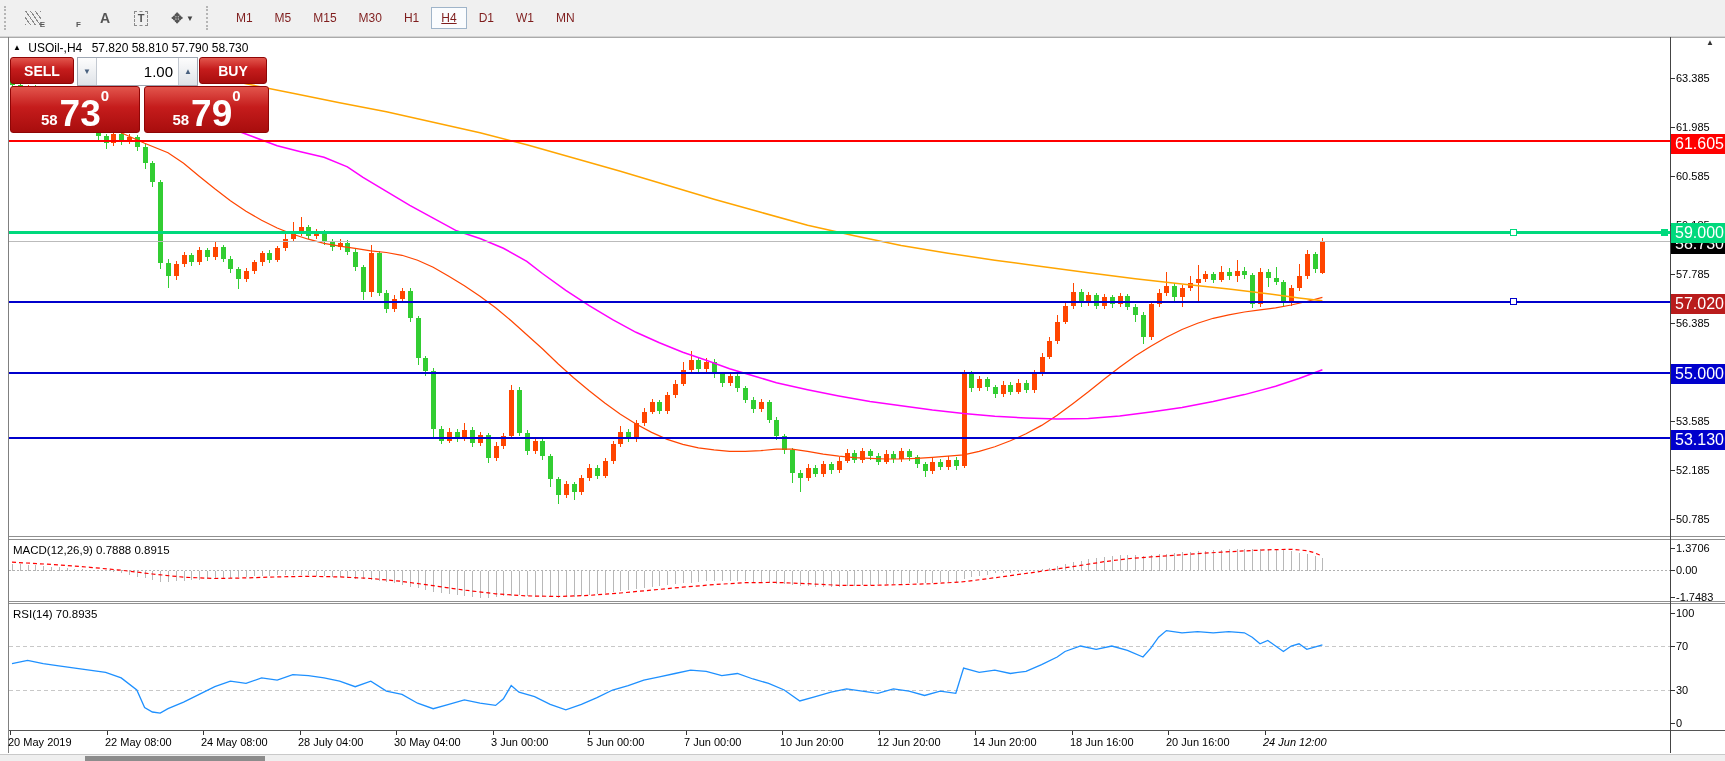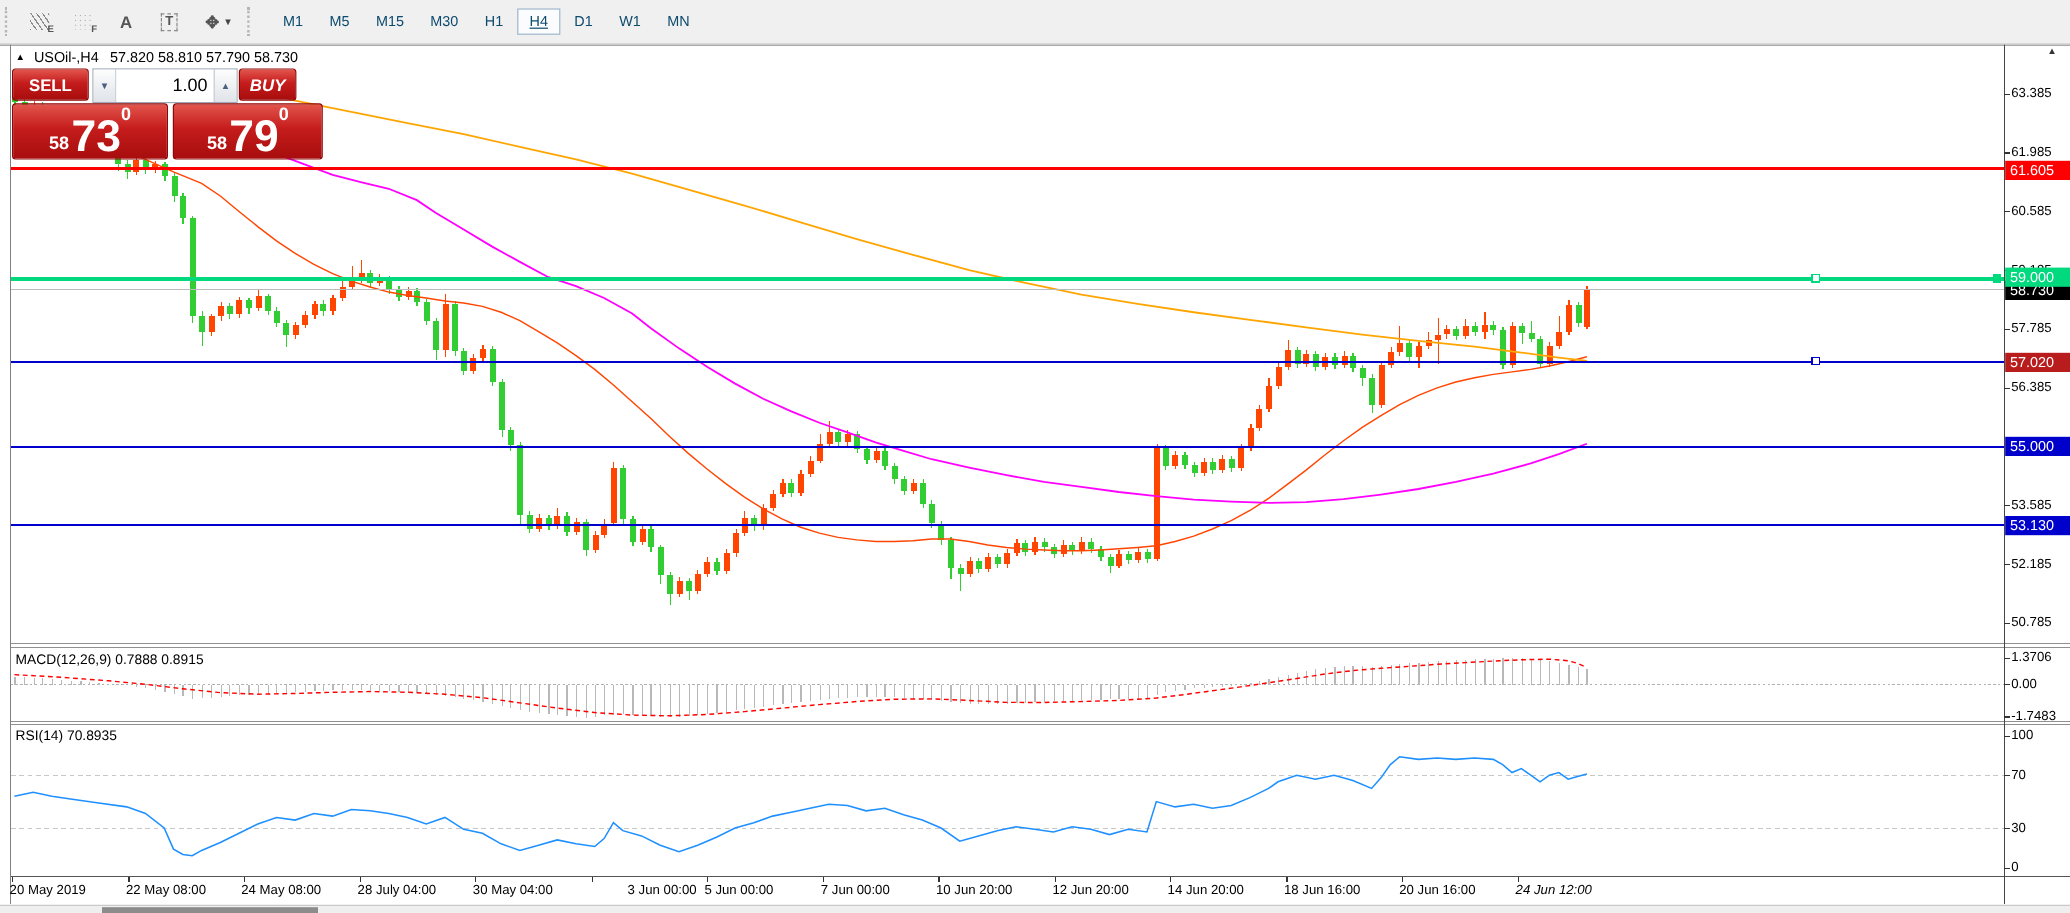--- a/index.html
+++ b/index.html
@@ -14,52 +14,52 @@
             color:#555;font-size:13px;cursor:default;}
   .tool-glyph{position:relative;display:inline-block;line-height:1;}
   .tool-glyph.hatch{width:16px;height:14px;background:repeating-linear-gradient(55deg,#8a8a8a 0 1px,transparent 1px 4px);}
   .tool-glyph.hatch::after,.tool-glyph.dots::after{content:attr(data-sub);position:absolute;right:-4px;bottom:-4px;
             font-size:8px;font-weight:bold;color:#555;}
   .tool-glyph.dots{width:16px;height:14px;background:radial-gradient(#9a9a9a 22%,transparent 25%);background-size:4px 4px;}
   .tool-glyph.letter{font-size:14px;font-weight:bold;color:#555;}
   .tool-glyph.dashed{font-size:11px;font-weight:bold;color:#555;border:1px dashed #8a8a8a;padding:1px 3px;}
   .caret{font-size:9px;color:#444;margin-left:-4px;}
   .tf-bar{display:flex;align-items:center;gap:2px;margin-left:10px;}
-  .tf-btn{padding:3px 9px;font-size:12px;color:#0c4a6e;border:1px solid transparent;cursor:default;}
+  .tf-btn{padding:3px 9px;font-size:12px;color:#7f1d1d;border:1px solid transparent;cursor:default;}
   .tf-btn.active{background:#fafcfe;border:1px solid #9fb4c9;text-decoration:underline;}
   
   #chart-svg{position:absolute;left:0;top:0;z-index:1;}
   .chart-title{position:absolute;left:13px;top:41px;font-size:12px;color:#000;z-index:5;}
   .chart-title .tri{font-size:8px;vertical-align:2px;margin-right:4px;}
   .pane-title{position:absolute;font-size:11.5px;color:#000;z-index:5;}
   
   .trade-panel{position:absolute;left:8px;top:56px;width:260px;height:73px;z-index:20;}
   .redgrad{background:linear-gradient(180deg,#e2554c 0%,#c51c1c 45%,#a80d0d 100%);
            border:1px solid #8f0606;border-radius:3px;color:#fff;}
   .sell-btn,.buy-btn{position:absolute;top:1px;height:27px;font-size:14px;font-weight:bold;
            font-family:"Liberation Sans",sans-serif;display:flex;align-items:center;justify-content:center;}
   .sell-btn{left:2px;width:64px;}
-  .buy-btn{left:191px;width:48px;font-style:italic;}
+  .buy-btn{left:191px;width:68px;}
   .vol-spinner{position:absolute;left:69px;top:1px;width:119px;height:27px;background:#fff;
            border:1px solid #9ea7b3;display:flex;align-items:stretch;}
   .vol-btn{width:19px;background:linear-gradient(180deg,#fdfdfd,#dfe3e8);border:0;display:flex;
            align-items:center;justify-content:center;font-size:8px;color:#49617f;}
   .vol-btn.dn{border-right:1px solid #c3c9d1;}
   .vol-btn.up{border-left:1px solid #c3c9d1;}
   .vol-input{flex:1;border:0;outline:0;text-align:right;font-size:15px;padding-right:5px;
            font-family:"Liberation Sans",sans-serif;color:#000;min-width:0;}
   .big-price{position:absolute;top:30px;height:42px;display:flex;align-items:flex-end;justify-content:center;padding-bottom:3px;}
   .big-price.sell{left:2px;width:128px;}
   .big-price.buy{left:136px;width:123px;}
   .pp{font-size:15px;font-weight:bold;line-height:1;margin-right:2px;margin-bottom:2px;}
   .pb{font-size:37px;font-weight:bold;line-height:0.82;}
   .ps{font-size:15px;font-weight:bold;line-height:1;align-self:flex-start;margin-top:1px;}
   
   .axis-lab{position:absolute;left:1676px;font-size:11px;color:#000;white-space:nowrap;z-index:6;}
-  .axis-badge{position:absolute;left:1671px;width:50px;font-size:12px;color:#fff;padding:1px 0 1px 4px;z-index:7;}
+  .axis-badge{position:absolute;left:1671px;width:50px;font-size:16px;color:#fff;padding:1px 0 1px 4px;z-index:7;}
   .date-lab{position:absolute;top:736px;font-size:11px;color:#000;white-space:nowrap;z-index:6;}
   .corner-tri{position:absolute;left:1706px;top:38px;font-size:8px;color:#333;z-index:6;}
   
   .hscroll{position:absolute;left:0;top:754px;width:1725px;height:7px;background:#efefef;
            border-top:1px solid #c9c9c9;z-index:8;}
   .hscroll-thumb{position:absolute;left:85px;top:1px;width:180px;height:5px;background:#8c8c8c;}
 </style>
 </head>
 <body>
 
@@ -718,21 +718,21 @@
     <div class="axis-badge" style="top: 294px; background: #b91c1c;">57.020</div>
     <div class="axis-badge" style="top: 364px; background: rgb(0, 0, 204);">55.000</div>
     <div class="axis-badge" style="top: 430px; background: rgb(0, 0, 204);">53.130</div>
   </div>
 <div id="date-axis">
     <div class="date-lab" style="left: 8px;">20 May 2019</div>
     <div class="date-lab" style="left: 105px;">22 May 08:00</div>
     <div class="date-lab" style="left: 201px;">24 May 08:00</div>
     <div class="date-lab" style="left: 298px;">28 July 04:00</div>
     <div class="date-lab" style="left: 394px;">30 May 04:00</div>
-    <div class="date-lab" style="left: 491px; margin-left: 32px;">3 Jun 00:00</div>
+    <div class="date-lab" style="left: 491px;">3 Jun 00:00</div>
     <div class="date-lab" style="left: 587px;">5 Jun 00:00</div>
     <div class="date-lab" style="left: 684px;">7 Jun 00:00</div>
     <div class="date-lab" style="left: 780px;">10 Jun 20:00</div>
     <div class="date-lab" style="left: 877px;">12 Jun 20:00</div>
     <div class="date-lab" style="left: 973px;">14 Jun 20:00</div>
     <div class="date-lab" style="left: 1070px;">18 Jun 16:00</div>
     <div class="date-lab" style="left: 1166px;">20 Jun 16:00</div>
     <div class="date-lab" style="left: 1263px; font-style: italic;">24 Jun 12:00</div>
   </div>
 <span class="corner-tri">▲</span>

